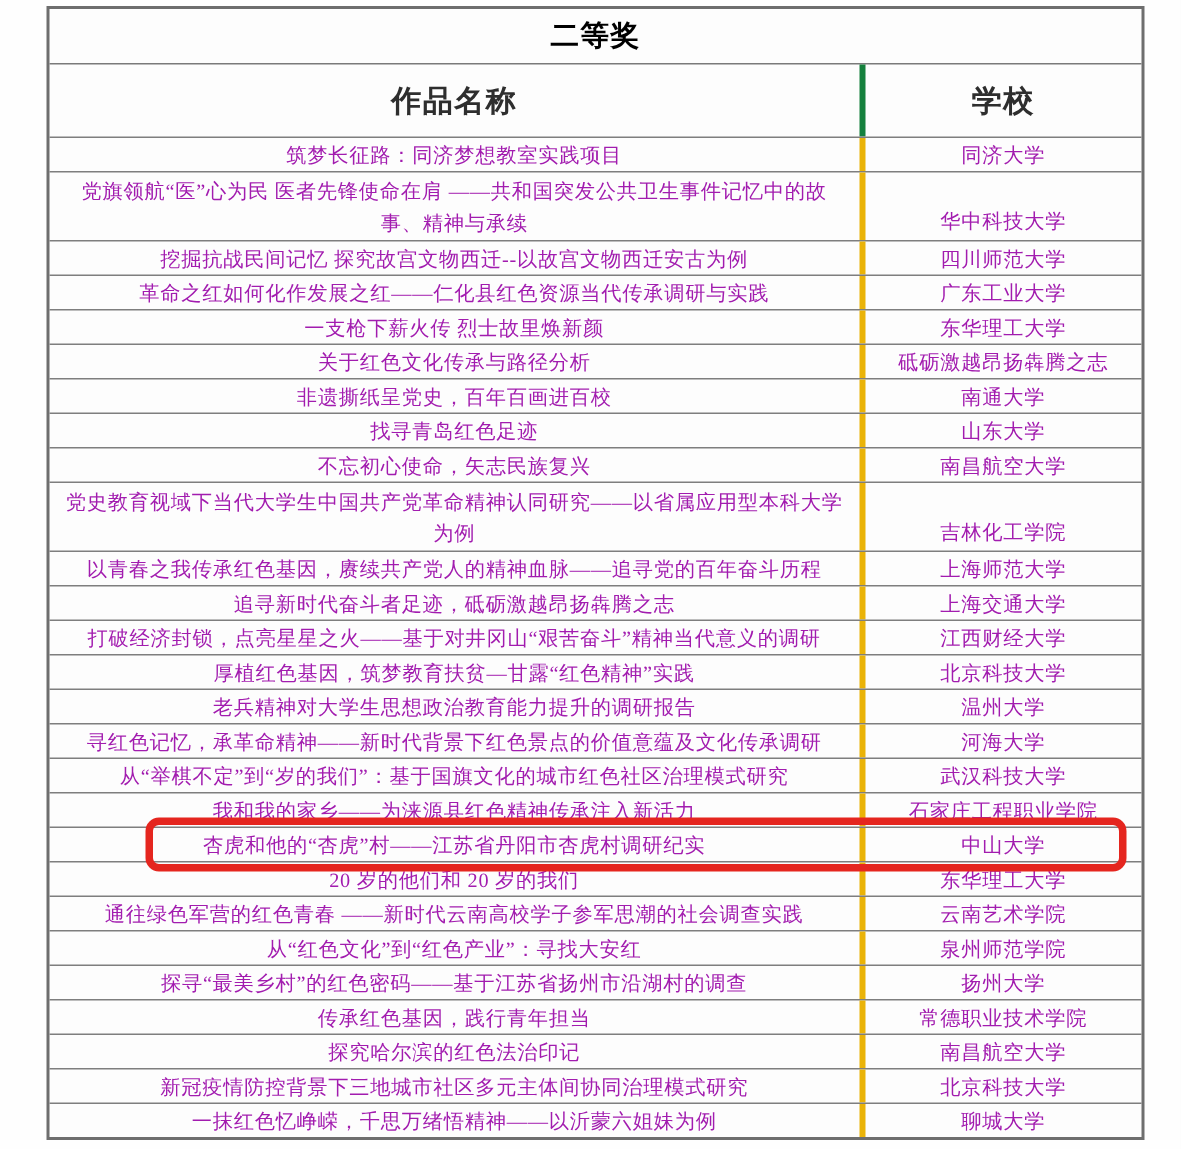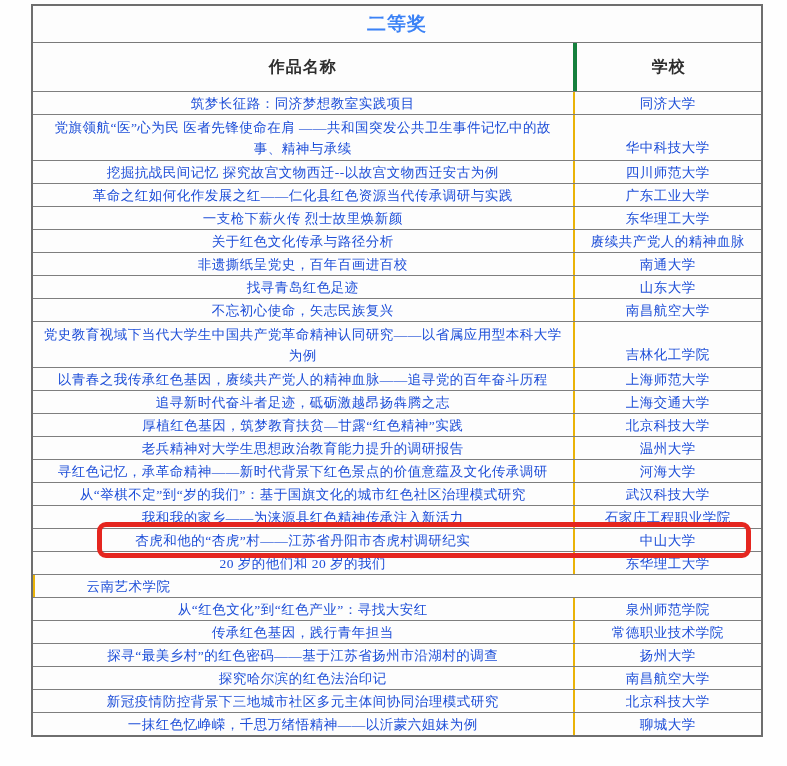--- a/index.html
+++ b/index.html
@@ -15,54 +15,54 @@
     position: absolute;
     left: 31px; top: 4px;
     width: 732px;
     border: 2px solid #6e6e6e;
     box-sizing: border-box;
     background: #fdfdfd;
   }
   .title-row {
     height: 36px;
     display: flex; align-items: center; justify-content: center;
-    font-size: 19px; font-weight: bold; color: #3b82f6;
+    font-size: 19px; font-weight: bold; color: #000000;
     letter-spacing: 1px;
   }
   .header-row {
     display: flex;
     border-top: 1px solid #7a7a7a;
     height: 48px;
   }
   .header-row .hcell {
     display: flex; align-items: center; justify-content: center;
-    font-size: 16px; font-weight: bold; color: #2e2e2e;
+    font-size: 20px; font-weight: bold; color: #2e2e2e;
     letter-spacing: 1px;
     box-sizing: border-box;
   }
   .hcell.work-h { width: 541px; }
   .hcell.school-h { width: 189px; border-left: 4px solid #15803d; }
   .row {
     display: flex;
     border-top: 1px solid #7e7e7e;
     min-height: 22px;
     position: relative;
   }
   .row.tall { min-height: 45px; }
   .cell {
     box-sizing: border-box;
     display: flex; align-items: center; justify-content: center;
     font-size: 13.5px;
     line-height: 21px;
     letter-spacing: 0.5px;
     text-align: center;
-    color: #1d4ed8;
+    color: #a21caf;
   }
   .work { width: 541px; padding: 0 10px; }
-  .school { width: 189px; border-left: 2px solid #eab308; padding: 0 4px; }
+  .school { width: 189px; border-left: 4px solid #eab308; padding: 0 4px; }
   .row.tall .school { align-items: flex-end; padding-bottom: 2px; text-align: center; }
   .highlight-box {
     position: absolute;
     left: 64px; right: 10px;
     top: -7px; bottom: -7px;
     border: 5px solid var(--highlight, #e5261f);
     border-radius: 9px;
     pointer-events: none;
     z-index: 5;
   }
@@ -97,21 +97,21 @@
     <div class="cell school">广东工业大学</div>
   </div>
 
   <div class="row">
     <div class="cell work">一支枪下薪火传 烈士故里焕新颜</div>
     <div class="cell school">东华理工大学</div>
   </div>
 
   <div class="row">
     <div class="cell work">关于红色文化传承与路径分析</div>
-    <div class="cell school">赓续共产党人的精神血脉</div>
+    <div class="cell school">砥砺激越昂扬犇腾之志</div>
   </div>
 
   <div class="row">
     <div class="cell work">非遗撕纸呈党史，百年百画进百校</div>
     <div class="cell school">南通大学</div>
   </div>
 
   <div class="row">
     <div class="cell work">找寻青岛红色足迹</div>
     <div class="cell school">山东大学</div>
@@ -130,20 +130,24 @@
   <div class="row">
     <div class="cell work">以青春之我传承红色基因，赓续共产党人的精神血脉——追寻党的百年奋斗历程</div>
     <div class="cell school">上海师范大学</div>
   </div>
 
   <div class="row">
     <div class="cell work">追寻新时代奋斗者足迹，砥砺激越昂扬犇腾之志</div>
     <div class="cell school">上海交通大学</div>
   </div>
 
+  <div class="row">
+    <div class="cell work">打破经济封锁，点亮星星之火——基于对井冈山“艰苦奋斗”精神当代意义的调研</div>
+    <div class="cell school">江西财经大学</div>
+  </div>
 
   <div class="row">
     <div class="cell work">厚植红色基因，筑梦教育扶贫—甘露“红色精神”实践</div>
     <div class="cell school">北京科技大学</div>
   </div>
 
   <div class="row">
     <div class="cell work">老兵精神对大学生思想政治教育能力提升的调研报告</div>
     <div class="cell school">温州大学</div>
   </div>
@@ -169,39 +173,40 @@
     <div class="cell school">中山大学</div>
   <div class="highlight-box"></div>
       </div>
 
   <div class="row">
     <div class="cell work">20 岁的他们和 20 岁的我们</div>
     <div class="cell school">东华理工大学</div>
   </div>
 
   <div class="row">
+    <div class="cell work">通往绿色军营的红色青春 ——新时代云南高校学子参军思潮的社会调查实践</div>
     <div class="cell school">云南艺术学院</div>
   </div>
 
   <div class="row">
     <div class="cell work">从“红色文化”到“红色产业”：寻找大安红</div>
     <div class="cell school">泉州师范学院</div>
   </div>
 
   <div class="row">
+    <div class="cell work">探寻“最美乡村”的红色密码——基于江苏省扬州市沿湖村的调查</div>
+    <div class="cell school">扬州大学</div>
+  </div>
+
+  <div class="row">
     <div class="cell work">传承红色基因，践行青年担当</div>
     <div class="cell school">常德职业技术学院</div>
   </div>
 
   <div class="row">
-    <div class="cell work">探寻“最美乡村”的红色密码——基于江苏省扬州市沿湖村的调查</div>
-    <div class="cell school">扬州大学</div>
-  </div>
-
-  <div class="row">
     <div class="cell work">探究哈尔滨的红色法治印记</div>
     <div class="cell school">南昌航空大学</div>
   </div>
 
   <div class="row">
     <div class="cell work">新冠疫情防控背景下三地城市社区多元主体间协同治理模式研究</div>
     <div class="cell school">北京科技大学</div>
   </div>
 
   <div class="row">

